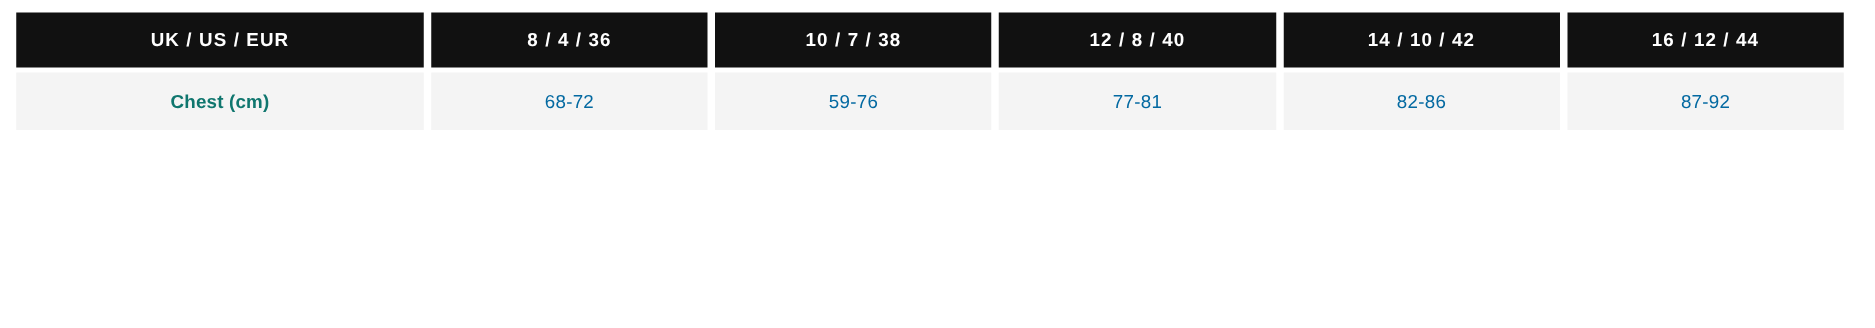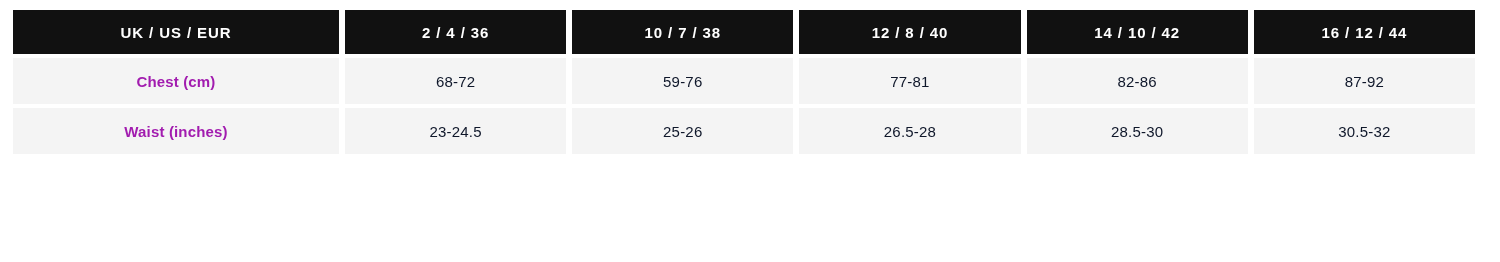--- a/index.html
+++ b/index.html
@@ -50,28 +50,28 @@
   .size-table tbody td {
     background: #f4f4f4;
     height: 46px;
     vertical-align: middle;
     text-align: center;
     padding: 0 6px;
     white-space: nowrap;
   }
 
   .size-table tbody td.row-label {
-    color: #a21caf;
+    color: #0f766e;
     font-size: 15px;
     font-weight: bold;
     letter-spacing: 0.15px;
   }
 
   .size-table tbody td.row-value {
-    color: #0f172a;
+    color: #0369a1;
     font-size: 15px;
     font-weight: normal;
     letter-spacing: 0.2px;
   }
 </style>
 </head>
 <body>
 
 <div class="size-chart-wrap">
   <table class="size-table">
@@ -80,40 +80,32 @@
       <col class="c-size">
       <col class="c-size">
       <col class="c-size">
       <col class="c-size">
       <col class="c-size">
     </colgroup>
 
     <thead>
       <tr>
         <th>UK / US / EUR</th>
-        <th>2 / 4 / 36</th>
+        <th>8 / 4 / 36</th>
         <th>10 / 7 / 38</th>
         <th>12 / 8 / 40</th>
         <th>14 / 10 / 42</th>
         <th>16 / 12 / 44</th>
       </tr>
     </thead>
 
     <tbody>
       <tr>
         <td class="row-label">Chest (cm)</td>
         <td class="row-value">68-72</td>
         <td class="row-value">59-76</td>
         <td class="row-value">77-81</td>
         <td class="row-value">82-86</td>
         <td class="row-value">87-92</td>
       </tr>
-      <tr>
-        <td class="row-label">Waist (inches)</td>
-        <td class="row-value">23-24.5</td>
-        <td class="row-value">25-26</td>
-        <td class="row-value">26.5-28</td>
-        <td class="row-value">28.5-30</td>
-        <td class="row-value">30.5-32</td>
-      </tr>
     </tbody>
   </table>
 </div>
 
 </body></html>

